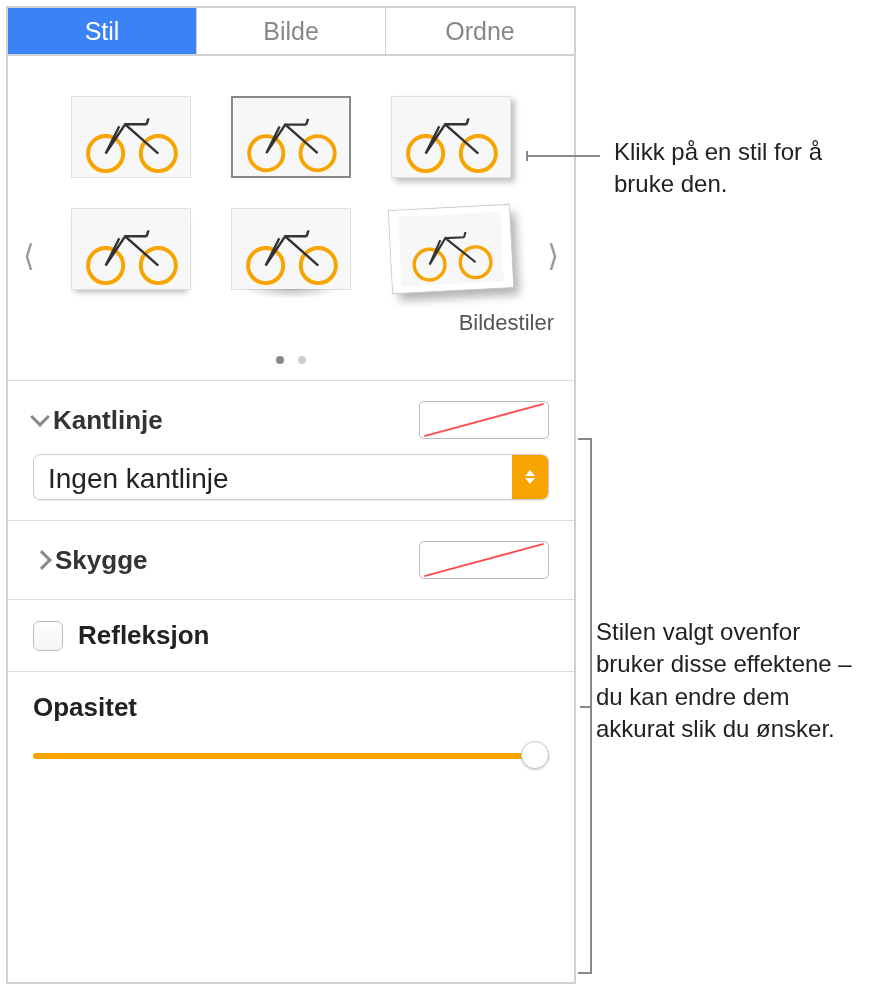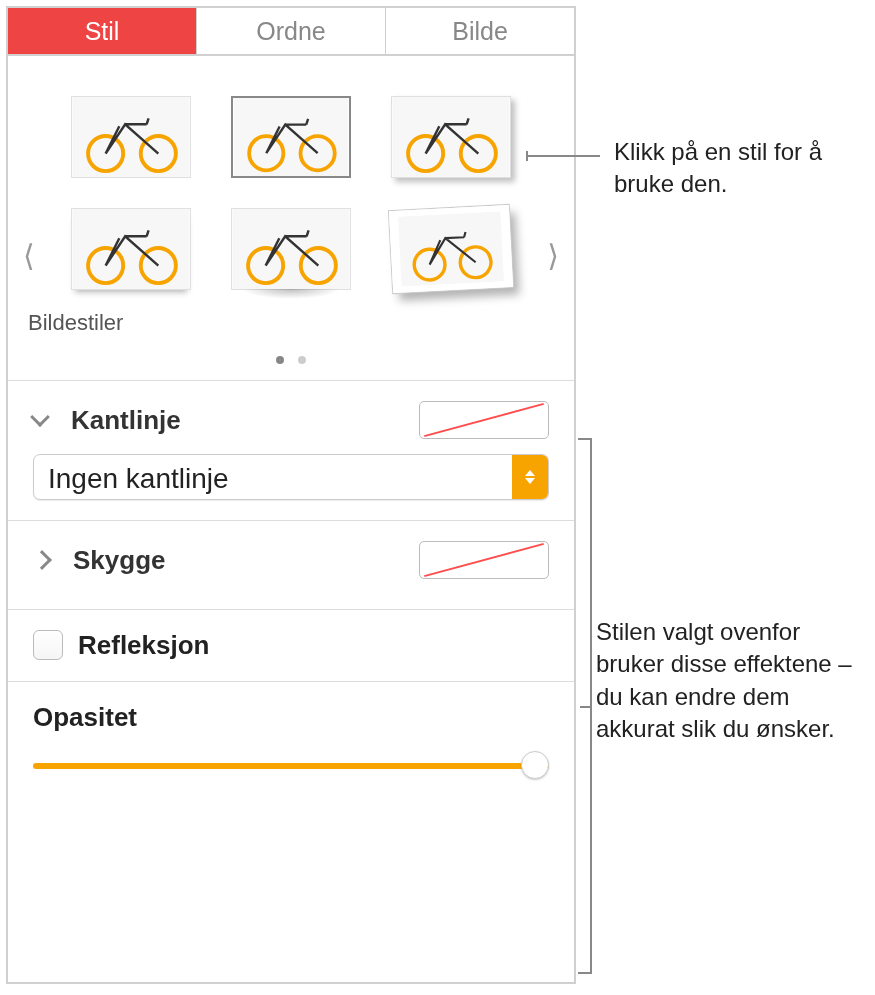--- a/index.html
+++ b/index.html
@@ -33,21 +33,21 @@
     display: flex;
     align-items: center;
     justify-content: center;
     font-size: 25px;
     color: #888;
     border-right: 1px solid #d0d0d0;
     cursor: pointer;
   }
   .tab:last-child { border-right: none; }
   .tab.active {
-    background: #ef4444;
+    background: #3b82f6;
     color: #fff;
     font-weight: 500;
   }
   .styles-area {
     padding: 40px 20px 10px 20px;
     position: relative;
   }
   .arrow {
     position: absolute;
     top: 185px;
@@ -83,21 +83,21 @@
     content:""; position:absolute; left:10px; right:10px; bottom:-10px; height:10px;
     background: radial-gradient(ellipse at top, rgba(0,0,0,0.25), transparent 70%);
   }
   .style-thumb.th6 {
     border: 6px solid #fff;
     box-shadow: 0 0 0 1px #ccc, 6px 8px 10px rgba(0,0,0,0.3);
     transform: rotate(-3deg);
   }
   .bike svg { width: 100%; height: 100%; display: block; }
   .styles-label {
-    text-align: left;
+    text-align: right;
     font-size: 22px;
     color: #555;
     margin-top: 15px;
   }
   .dots {
     text-align: center;
     margin-top: 6px;
   }
   .dot {
     display: inline-block;
@@ -110,25 +110,25 @@
   .section {
     border-top: 1px solid #ddd;
     padding: 20px 25px;
   }
   .section-row {
     display: flex;
     align-items: center;
     justify-content: space-between;
     margin-bottom: 15px;
   }
-  .section-row:last-child { margin-bottom: 10px; }
+  .section-row:last-child { margin-bottom: 0; }
   .disclosure {
     display: flex;
     align-items: center;
-    gap: 24px;
+    gap: 6px;
     font-size: 26px;
     font-weight: 600;
     color: #333;
   }
   .chev {
     width: 14px; height: 14px;
     transform: rotate(45deg);
   }
   .chev.down { border-right: 3px solid #888; border-bottom: 3px solid #888; margin-top:-6px;}
   .chev.right { border-top: 3px solid #888; border-right: 3px solid #888; margin-left:2px;}
@@ -177,21 +177,21 @@
   .tri-down { border-top: 6px solid #fff; }
   .checkbox {
     width: 30px; height: 30px;
     border: 1px solid #bbb;
     border-radius: 6px;
     background: linear-gradient(#fff,#f5f5f5);
     cursor: pointer;
   }
   .check-row {
     display: flex;
-    align-items: flex-start;
+    align-items: flex-end;
     gap: 15px;
     font-size: 26px;
     font-weight: 600;
   }
   .opacity-label {
     font-size: 26px;
     font-weight: 600;
     margin-bottom: 18px;
     display:block;
   }
@@ -280,22 +280,22 @@
     content:""; position:absolute; right:-2px; top:50%; width:12px; height:2px; background:#888;
   }
 </style>
 </head>
 <body>
 
 <div class="panel">
 
   <div class="tabs">
     <div class="tab active">Stil</div>
+    <div class="tab">Bilde</div>
     <div class="tab">Ordne</div>
-    <div class="tab">Bilde</div>
   </div>
 
   <div class="styles-area">
     <span class="arrow left">⟨</span>
     <span class="arrow right">⟩</span>
     <div class="style-grid">
       <div class="style-thumb th1 bike">
           <svg viewBox="0 0 120 82">
             <rect width="120" height="82" fill="#f7f7f7"></rect>
             <circle cx="34" cy="58" r="18" fill="none" stroke="#f7a400" stroke-width="4"></circle>

